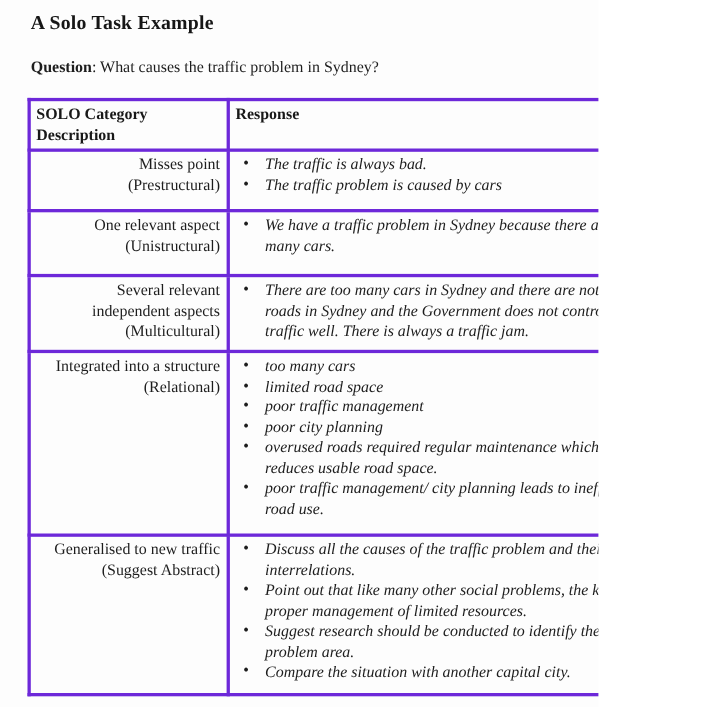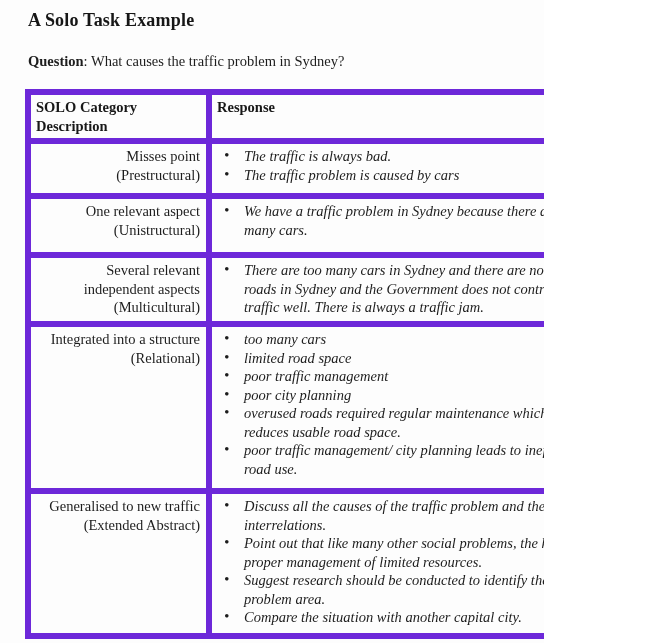--- a/index.html
+++ b/index.html
@@ -36,21 +36,21 @@
     position: absolute;
     left: 25px;
     top: 89px;
     width: 604px;
     border-collapse: collapse;
     table-layout: fixed;
   }
   .solo-table col.c1 { width: 181px; }
   .solo-table col.c2 { width: 423px; }
   .solo-table th, .solo-table td {
-    border: 6px solid #6d28d9;
+    border: 3px solid #6d28d9;
     vertical-align: top;
     text-align: left;
     font-size: 14.5px;
     line-height: 18.5px;
     font-weight: normal;
   }
   .solo-table th {
     font-weight: bold;
     padding: 3px 6px 3px 5px;
     color: #181818;
@@ -144,21 +144,21 @@
             <li>poor traffic management</li>
             <li>poor city planning</li>
             <li>overused roads required regular maintenance which further reduces usable road space.</li>
             <li>poor traffic management/ city planning leads to ineffective road use.</li>
           </ul>
         </td>
       </tr>
       <tr>
         <td class="cat">
           <div>Generalised to new traffic</div>
-          <div>(Extended Abstract)</div>
+          <div>(Suggest Abstract)</div>
         </td>
         <td class="resp">
           <ul>
             <li>Discuss all the causes of the traffic problem and their interrelations.</li>
             <li>Point out that like many other social problems, the key issue is proper management of limited resources.</li>
             <li>Suggest research should be conducted to identify the key problem area.</li>
             <li>Compare the situation with another capital city.</li>
           </ul>
         </td>
       </tr>

